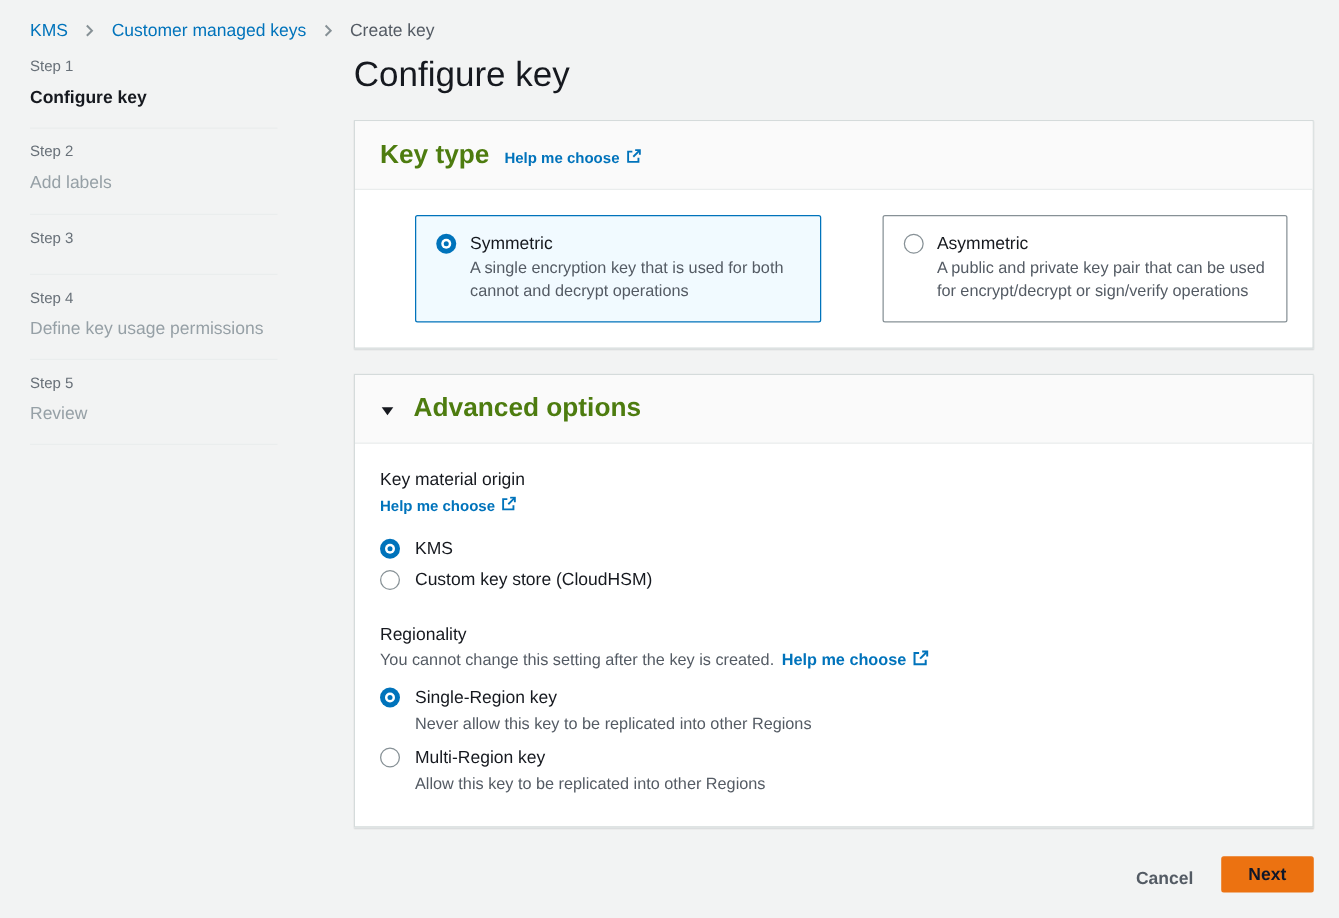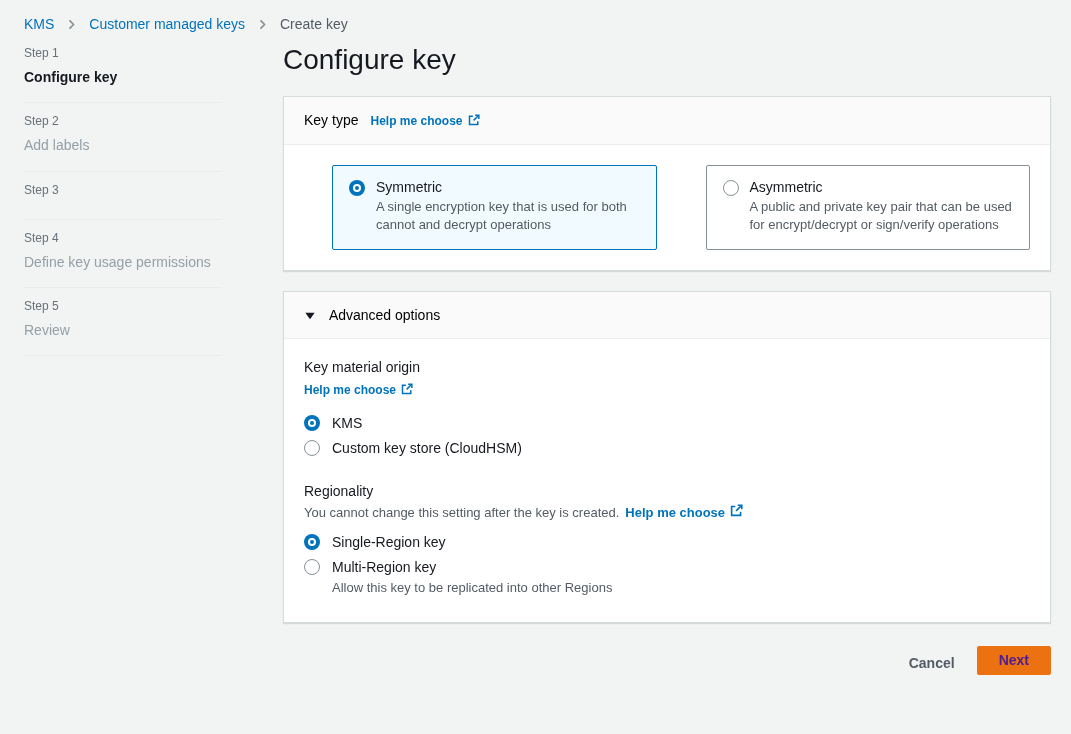--- a/index.html
+++ b/index.html
@@ -26,21 +26,21 @@
   .step-label { font-size: 12px; color: #687078; margin-bottom: 7px; }
   .step-title { font-size: 14px; color: #96a0a6; line-height: 1.45; }
   .step.active .step-title { color: #16191f; font-weight: 700; }
 
   .main { flex: 1; max-width: 768px; margin-right: 20px; }
   .page-title { font-size: 28px; font-weight: 400; color: #16191f; margin: 4px 0 20px; }
 
   
   .panel { background: #fff; border: 1px solid #d5dbdb; box-shadow: 0 1px 1px rgba(0,28,36,.12); margin-bottom: 20px; }
   .panel-header { background: #fafafa; border-bottom: 1px solid #eaeded; padding: 15px 20px; display: flex; align-items: baseline; gap: 12px; }
-  .panel-title { font-size: 14px; font-weight: 400; color: #000000; }
+  .panel-title { font-size: 21px; font-weight: 700; color: #4d7c0f; }
   .panel-body { padding: 20px; }
   .caret { position: relative; top: 1px; margin-right: 9px; }
 
   .help-link { font-size: 12px; font-weight: 700; color: #0073bb; text-decoration: none; display: inline-flex; align-items: center; gap: 5px; cursor: pointer; }
   .help-link svg { flex-shrink: 0; }
 
   
   .cards { display: flex; gap: 21px; }
   .card { flex: 1; display: flex; align-items: flex-start; gap: 11px; padding: 13px 16px 14px; background: #fff; border: 1px solid #879196; border-radius: 2px; cursor: pointer; margin-left: 28px; }
   .card.selected { border: 1px solid #0073bb; background: #f1faff; }
@@ -58,21 +58,21 @@
   .radio-row { display: flex; align-items: center; gap: 12px; padding: 4px 0; cursor: pointer; }
   .radio-label { font-size: 14px; color: #16191f; }
   .radio-desc { font-size: 13px; color: #545b64; margin: 0 0 5px 28px; line-height: 1.4; }
   .section-gap { height: 23px; }
   .caption-line { font-size: 13px; color: #545b64; margin-bottom: 9px; display: flex; align-items: center; gap: 6px; }
   .caption-line .help-link { font-size: 13px; }
 
   
   .actions { display: flex; justify-content: flex-end; align-items: flex-end; gap: 22px; padding-top: 3px; }
   .btn-cancel { background: none; border: none; font-family: inherit; font-size: 14px; font-weight: 700; color: #545b64; cursor: pointer; padding: 4px 0; }
-  .btn-next { background: #ec7211; border: 1px solid #ec7211; border-radius: 2px; font-family: inherit; font-size: 14px; font-weight: 700; color: #4c1d95; padding: 5px 21px 6px; cursor: pointer; }
+  .btn-next { background: #ec7211; border: 1px solid #ec7211; border-radius: 2px; font-family: inherit; font-size: 14px; font-weight: 700; color: #0f172a; padding: 5px 21px 6px; cursor: pointer; }
 </style>
 </head>
 <body>
 
 <nav class="breadcrumb">
   <a class="crumb-link">KMS</a>
   <span class="crumb-sep">
     <svg width="13" height="13" viewBox="0 0 16 16">
         <path d="M5.5 3l5 5-5 5" fill="none" stroke="#879196" stroke-width="2"></path>
       </svg>
@@ -203,20 +203,21 @@
           </a>
         </div>
 
         <div>
           <div class="radio-row">
             <span class="radio checked">
                 <span class="radio-dot"></span>
               </span>
             <span class="radio-label">Single-Region key</span>
           </div>
+          <div class="radio-desc">Never allow this key to be replicated into other Regions</div>
         </div>
 
         <div>
           <div class="radio-row">
             <span class="radio"></span>
             <span class="radio-label">Multi-Region key</span>
           </div>
           <div class="radio-desc">Allow this key to be replicated into other Regions</div>
         </div>
 

